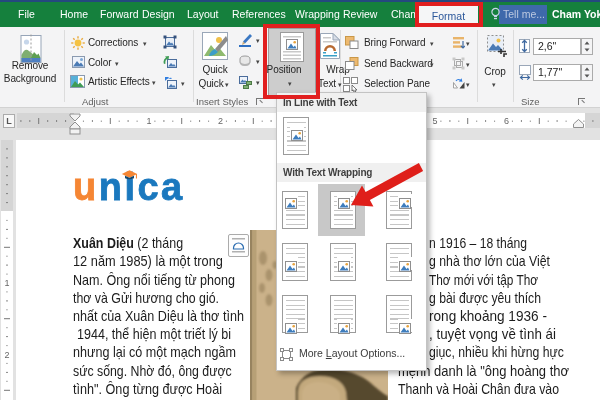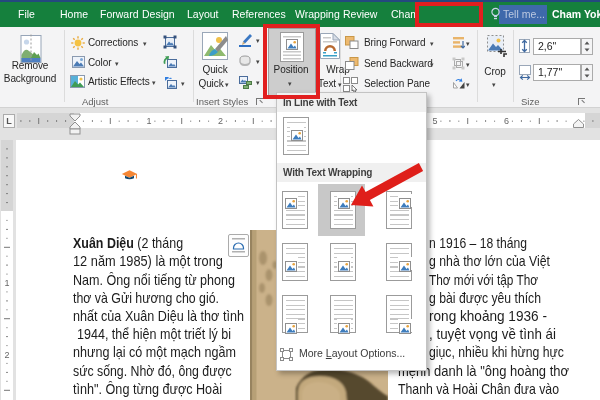--- a/index.html
+++ b/index.html
@@ -60,20 +60,21 @@
       <rect x="3" y="249.8" width="6" height="1" fill="#777"></rect>
       <rect x="5" y="62.1" width="2" height="1" fill="#808080"></rect>
       <rect x="5" y="53.1" width="2" height="1" fill="#808080"></rect>
       <rect x="5" y="44.2" width="2" height="1" fill="#808080"></rect>
       <rect x="5" y="35.2" width="2" height="1" fill="#808080"></rect>
       <rect x="5" y="26.3" width="2" height="1" fill="#808080"></rect>
       <rect x="5" y="17.4" width="2" height="1" fill="#808080"></rect>
       <rect x="5" y="8.4" width="2" height="1" fill="#808080"></rect>
     </svg>
 
+  <div class="abs" id="logo" style="left:73px;top:167px;font-size:38px;font-weight:bold;letter-spacing:2.5px;color:#1a78be;line-height:40px;-webkit-text-stroke:0.8px"><span style="color:#f58634">u</span>nica</div>
   <svg class="abs" width="17" height="12" style="left:121px;top:169px">
       <path d="M0.8 5 L8.5 1.2 L16.2 5 L8.5 8.8 Z" fill="#f58634"></path>
       <path d="M4 6.8 L4 9.2 Q8.5 11.3 13 9.2 L13 6.8 L8.5 8.8 Z" fill="#15496f"></path>
       <rect x="14.9" y="5" width="1.1" height="4.5" fill="#f58634"></rect>
     </svg>
 
   <div class="doctext" style="left:73px;top:234.1px;transform:scaleX(0.871);transform-origin:0 0"><b>Xuân Diệu</b> (2 tháng</div>
     <div class="doctext" style="left:73px;top:252.3px;transform:scaleX(0.894);transform-origin:0 0">12 năm 1985) là một trong</div>
     <div class="doctext" style="left:73px;top:270.5px;transform:scaleX(0.878);transform-origin:0 0">Nam. Ông nổi tiếng từ phong</div>
     <div class="doctext" style="left:73px;top:288.7px;transform:scaleX(0.864);transform-origin:0 0">thơ và Gửi hương cho gió.</div>
@@ -231,21 +232,21 @@
       <g fill="#c9c9c9">
           <rect x="3" y="4" width="18" height="1.5"></rect>
           <rect x="3" y="19" width="18" height="1.5"></rect>
           <rect x="3" y="22.5" width="18" height="1.5"></rect>
           <rect x="3" y="26" width="18" height="1.5"></rect>
         </g>
       <rect x="6.5" y="7.5" width="11" height="10" fill="#fff" stroke="#8f8f8f"></rect>
       <path d="M7.5 16.5 L11 11.5 L13.5 15 L15 13.5 L16.5 16.5 Z" fill="#3e7dbd"></path>
       <circle cx="14.7" cy="10.2" r="1.3" fill="#e8a33d"></circle>
       </svg>
-      <div class="rtext" style="left:291px;top:64px;transform:translateX(-50%)">Position</div>
+      <div class="rtext" style="left:284px;top:64px;transform:translateX(-50%)">Position</div>
       <div class="arr" style="left:288px;top:80px">▾</div>
       <svg class="abs" style="left:320px;top:33px" width="20" height="26">
       <path d="M0.5 0.5 L13 0.5 L19.5 7 L19.5 25.5 L0.5 25.5 Z" fill="#fff" stroke="#9aa7b8"></path>
       <path d="M13 0.5 L13 7 L19.5 7 Z" fill="#d8dee8" stroke="#9aa7b8"></path>
       <g fill="#c9c9c9">
           <rect x="3" y="4" width="8" height="1.5"></rect>
           <rect x="3" y="8" width="14" height="1.5"></rect>
         </g>
       <path d="M4 18 A6 6 0 0 1 16 18 L13.5 18 A3.5 3.5 0 0 0 6.5 18 Z" fill="#b86a32"></path>
       <g fill="#3aa0c8">
@@ -572,20 +573,21 @@
       <div style="position:absolute;left:499px;top:5px;width:48px;height:19px;background:#3e69ab"></div>
     <span class="m" style="left:18px">File</span>
     <span class="m" style="left:60px">Home</span>
     <span class="m" style="left:100px">Forward</span>
     <span class="m" style="left:142px">Design</span>
     <span class="m" style="left:187px">Layout</span>
     <span class="m" style="left:232px">References</span>
     <span class="m" style="left:295px">Wrapping</span>
     <span class="m" style="left:343px">Review</span>
     <span class="m" style="left:391px">Cham</span>
+    <div id="ftab">Format</div>
     <svg class="abs" width="11" height="14" style="left:490px;top:7px">
         <circle cx="5.5" cy="5" r="3.6" fill="none" stroke="#c9d4e8" stroke-width="1.2"></circle>
         <rect x="4" y="9" width="3" height="1.2" fill="#c9d4e8"></rect>
         <rect x="4" y="11" width="3" height="1.2" fill="#c9d4e8"></rect>
       </svg>
     <span class="m" style="left:503px;color:#bcc9e0">Tell me...</span>
     <span class="m" style="left:552px;font-size:10.5px;font-weight:600">Cham Yok</span>
   </div>
   <div class="redbox" style="left:415px;top:2px;width:68px;height:25px"></div>
   <div class="redbox" style="left:263px;top:24px;width:57px;height:75px"></div>

